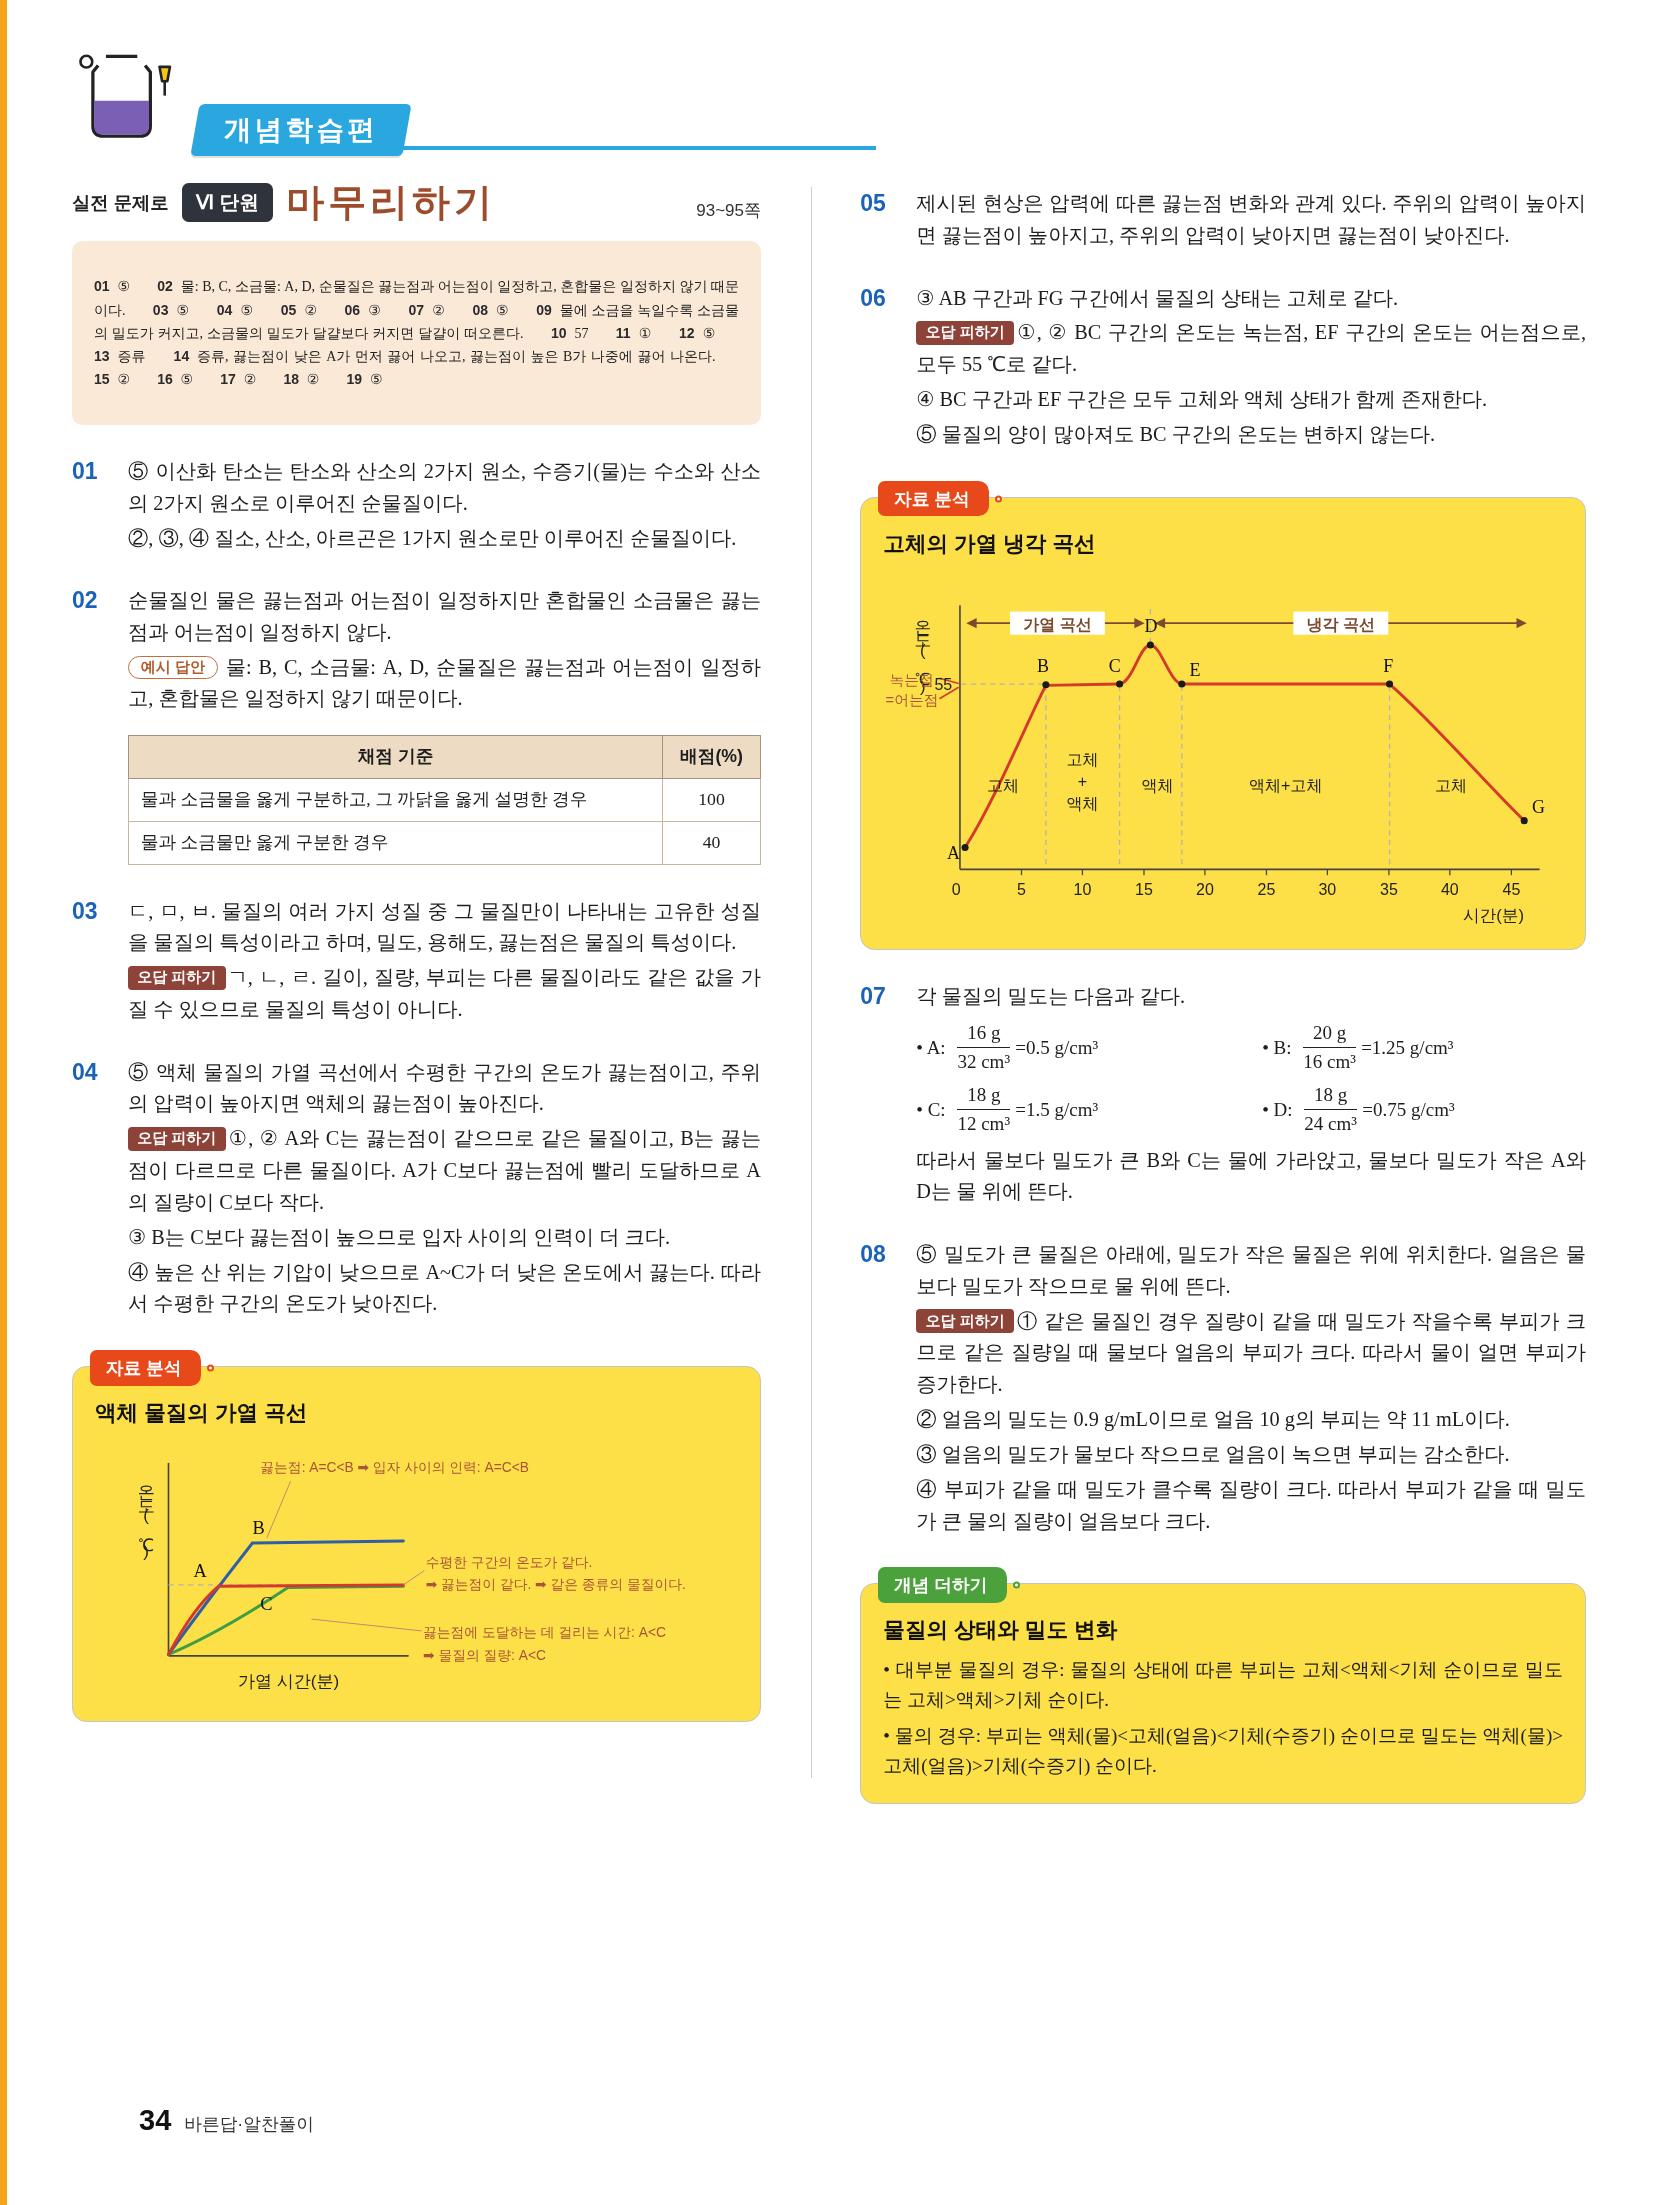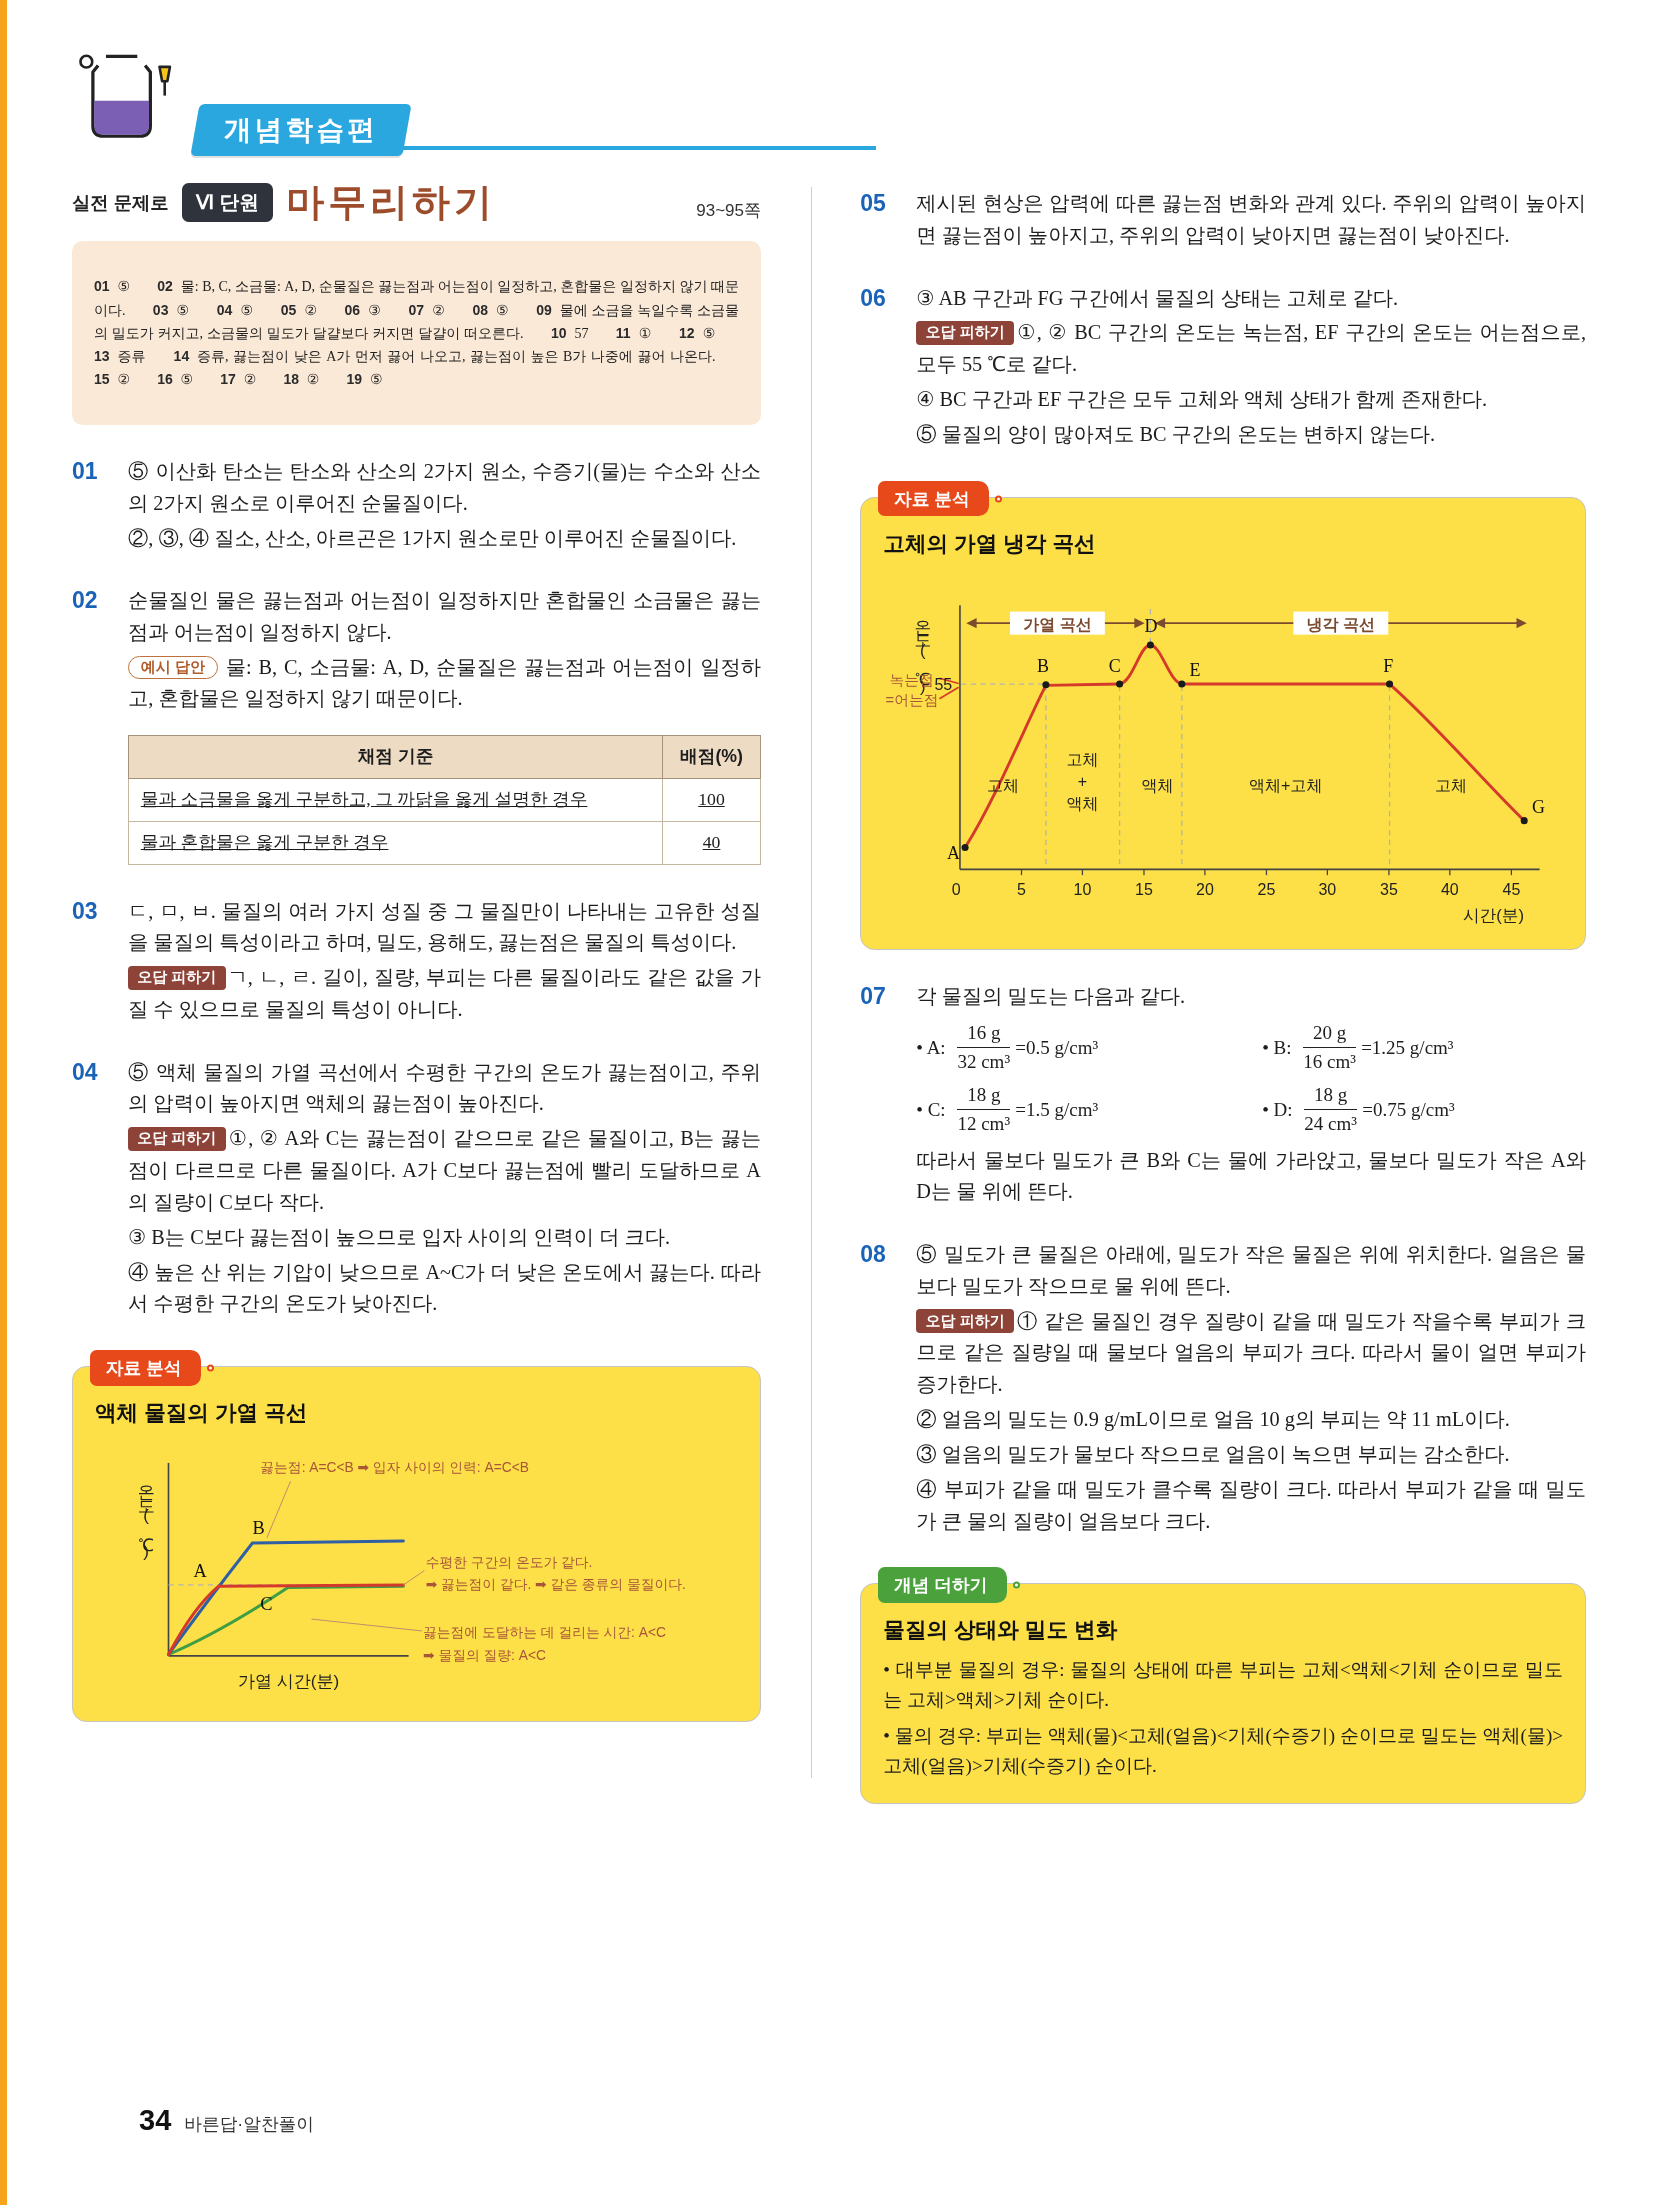--- a/index.html
+++ b/index.html
@@ -44,21 +44,21 @@
   .sol-num { width:56px; flex:none; color:#1a63b7; font:bold 23px "Liberation Sans", sans-serif; padding-top:2px; }
   .sol-body { flex:1; font-size:20.3px; line-height:1.56; text-align:justify; }
   .sol-body p { margin:0; }
   .sol-body p + p { margin-top:3.3px; }
   .badge-wrong { display:inline-block; background:#8d4338; color:#fff; font:bold 15px "Liberation Sans", sans-serif; padding:2.6px 9.2px; border-radius:3.9px; margin-right:2px; vertical-align:2px; }
   .badge-example { display:inline-block; border:1.6px solid #c0703c; color:#b05a2a; font:bold 15px "Liberation Sans", sans-serif; padding:1.3px 11.8px; border-radius:655px; margin-right:7.9px; vertical-align:2px; }
 
   
   .rubric { width:100%; border-collapse:collapse; margin-top:19.7px; font-size:17.7px; }
   .rubric th { background:#eddbc4; border:1px solid #a5937c; padding:7.2px 6.6px; text-align:center; font-family:"Liberation Sans", sans-serif; font-weight:bold; }
-  .rubric td { border:1px solid #c4b69f; padding:7.2px 11.8px;text-decoration:underline; }
+  .rubric td { border:1px solid #c4b69f; padding:7.2px 11.8px; }
   .rubric td.score { text-align:center; width:98px; }
 
   
   .feature-box { position:relative; border:1.6px solid #c4c4c4; border-radius:14.4px; margin-top:46px; padding:30px 22px 21px; background:#fde047; }
   .feature-tab { position:absolute; top:-17px; left:17px; color:#fff; font:bold 17.7px "Liberation Sans", sans-serif; padding:5.9px 19.7px 5.9px 15.7px; border-radius:6.6px 10.5px 10.5px 6.6px; }
   .tab-data { background:#e8491a; }
   .tab-concept { background:#4ba23c; }
   .tab-dot { position:absolute; right:-13px; top:50%; transform:translateY(-50%); width:7.2px; height:7.2px; border-radius:50%; background:#fff; }
   .tab-data .tab-dot { border:2.3px solid #e8491a; }
   .tab-concept .tab-dot { border:2.3px solid #4ba23c; }
@@ -176,21 +176,21 @@
                 <th>채점 기준</th>
                 <th>배점(%)</th>
               </tr>
             </thead>
             <tbody>
               <tr>
                 <td>물과 소금물을 옳게 구분하고, 그 까닭을 옳게 설명한 경우</td>
                 <td class="score">100</td>
               </tr>
               <tr>
-                <td>물과 혼합물은 옳게 구분한 경우</td>
+                <td>물과 소금물만 옳게 구분한 경우</td>
                 <td class="score">40</td>
               </tr>
             </tbody>
           </table>
         </div>
       </div>
 
       <div class="sol">
         <div class="sol-num">03</div>
         <div class="sol-body">

